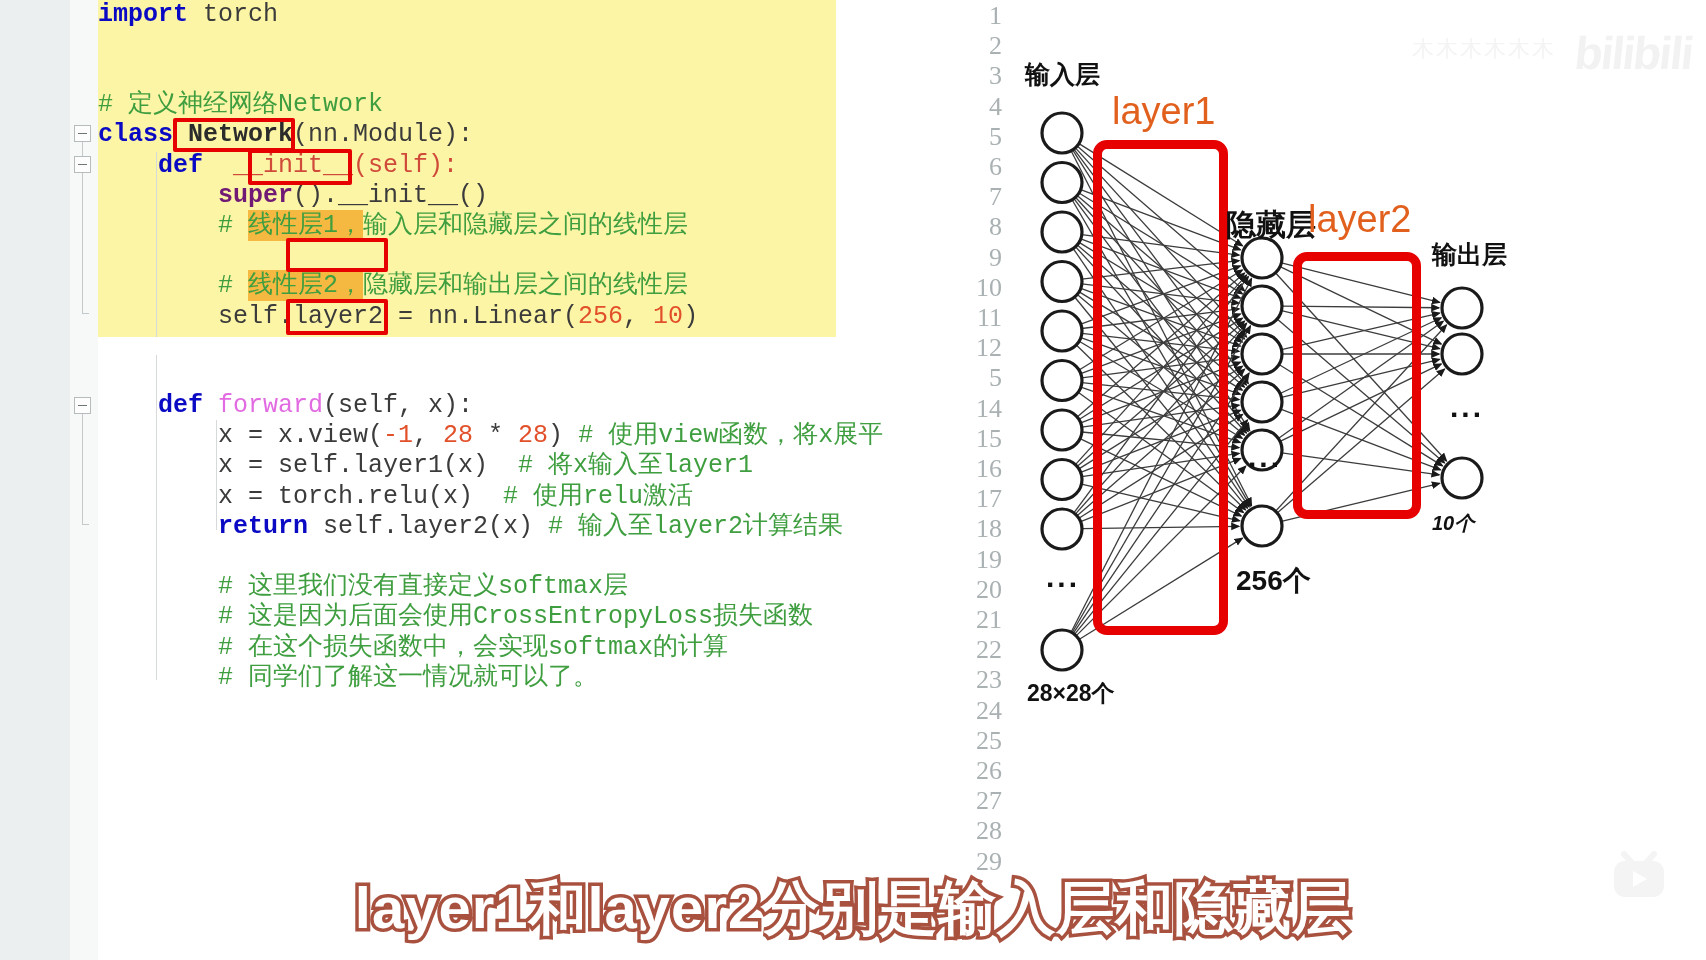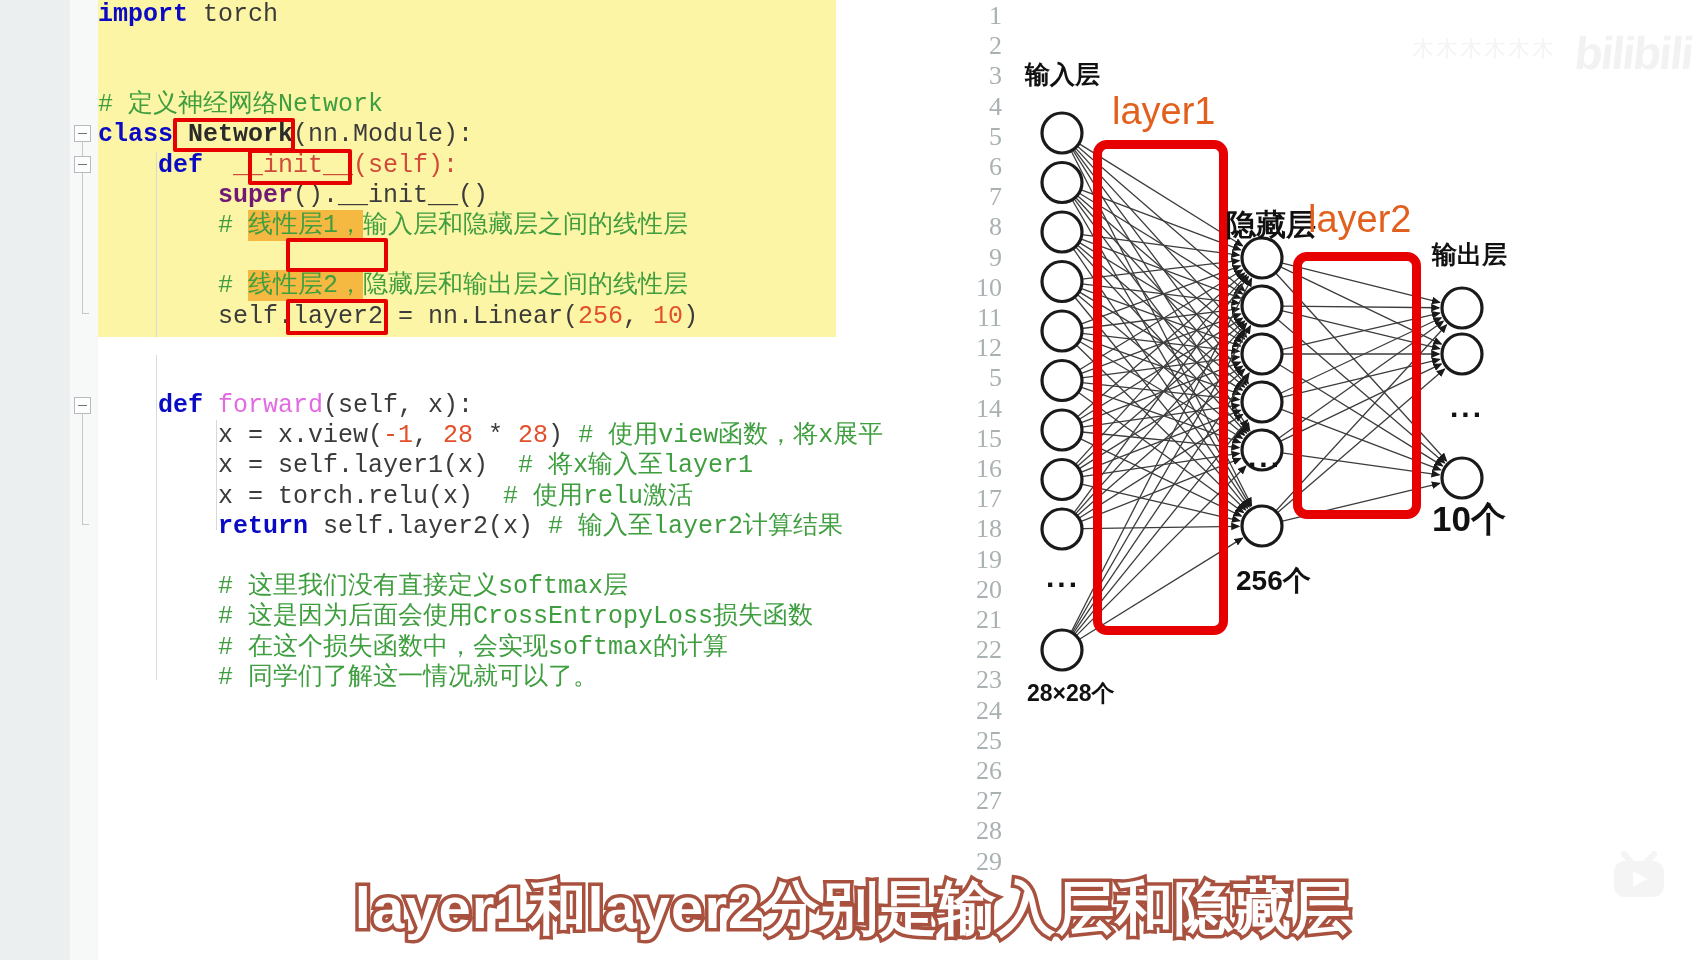--- a/index.html
+++ b/index.html
@@ -337,21 +337,21 @@
   <div style="position:absolute;left:93px;top:140px;width:135px;height:495px;border:9px solid #e60000;border-radius:14px;box-sizing:border-box;"></div>
   <div style="position:absolute;left:293px;top:252px;width:128px;height:267px;border:9px solid #e60000;border-radius:14px;box-sizing:border-box;"></div>
 
   <div class="dlabel" style="left:25px;top:58px;font-size:25px;">输入层</div>
   <div class="dlabel orange" style="left:112px;top:90px;font-size:38px;">layer1</div>
   <div class="dlabel" style="left:226px;top:205px;font-size:30px;">隐藏层</div>
   <div class="dlabel orange" style="left:308px;top:198px;font-size:38px;">layer2</div>
   <div class="dlabel" style="left:432px;top:238px;font-size:25px;">输出层</div>
 
   <div class="dlabel" style="left:236px;top:562px;font-size:28px;">256个</div>
-  <div class="dlabel" style="left:432px;top:496px;font-size:35px;">10个</div>
+  <div class="dlabel" style="left:432px;top:510px;font-size:20px;font-style:italic;">10个</div>
   <div class="dlabel" style="left:27px;top:678px;font-size:23px;">28×28个</div>
 
   <div class="dlabel" style="left:46px;top:560px;font-size:30px;letter-spacing:3px;">...</div>
   <div class="dlabel" style="left:248px;top:440px;font-size:30px;letter-spacing:3px;">...</div>
   <div class="dlabel" style="left:450px;top:390px;font-size:30px;letter-spacing:3px;">...</div>
 </div>
 
 <div id="wm-user">木木木木木木</div>
 <div id="wm-bili">bilibili</div>
 <div id="wm-tv">

